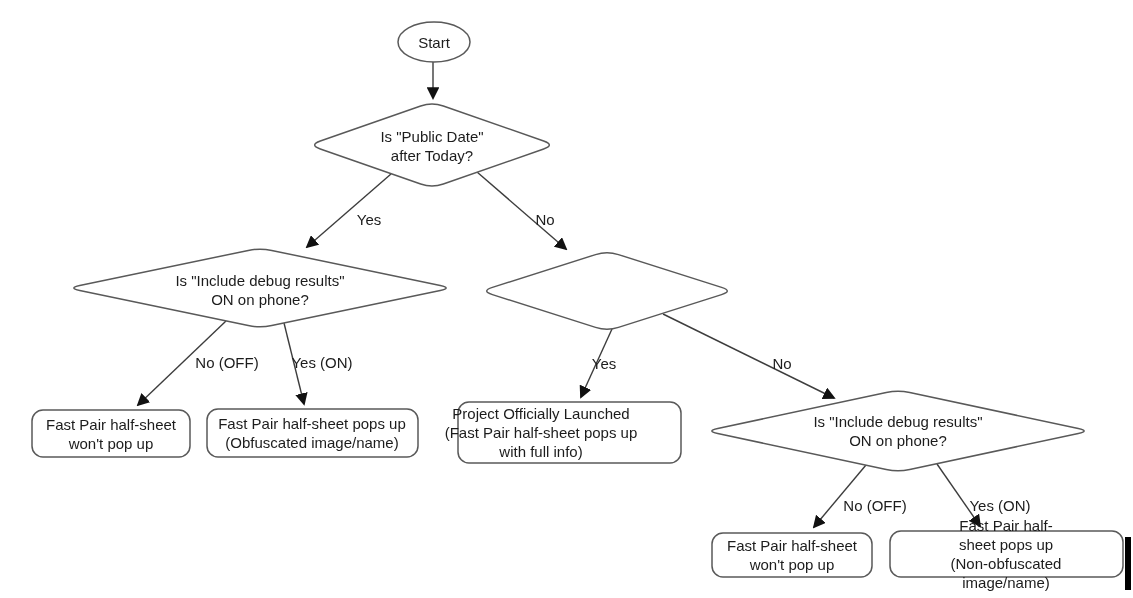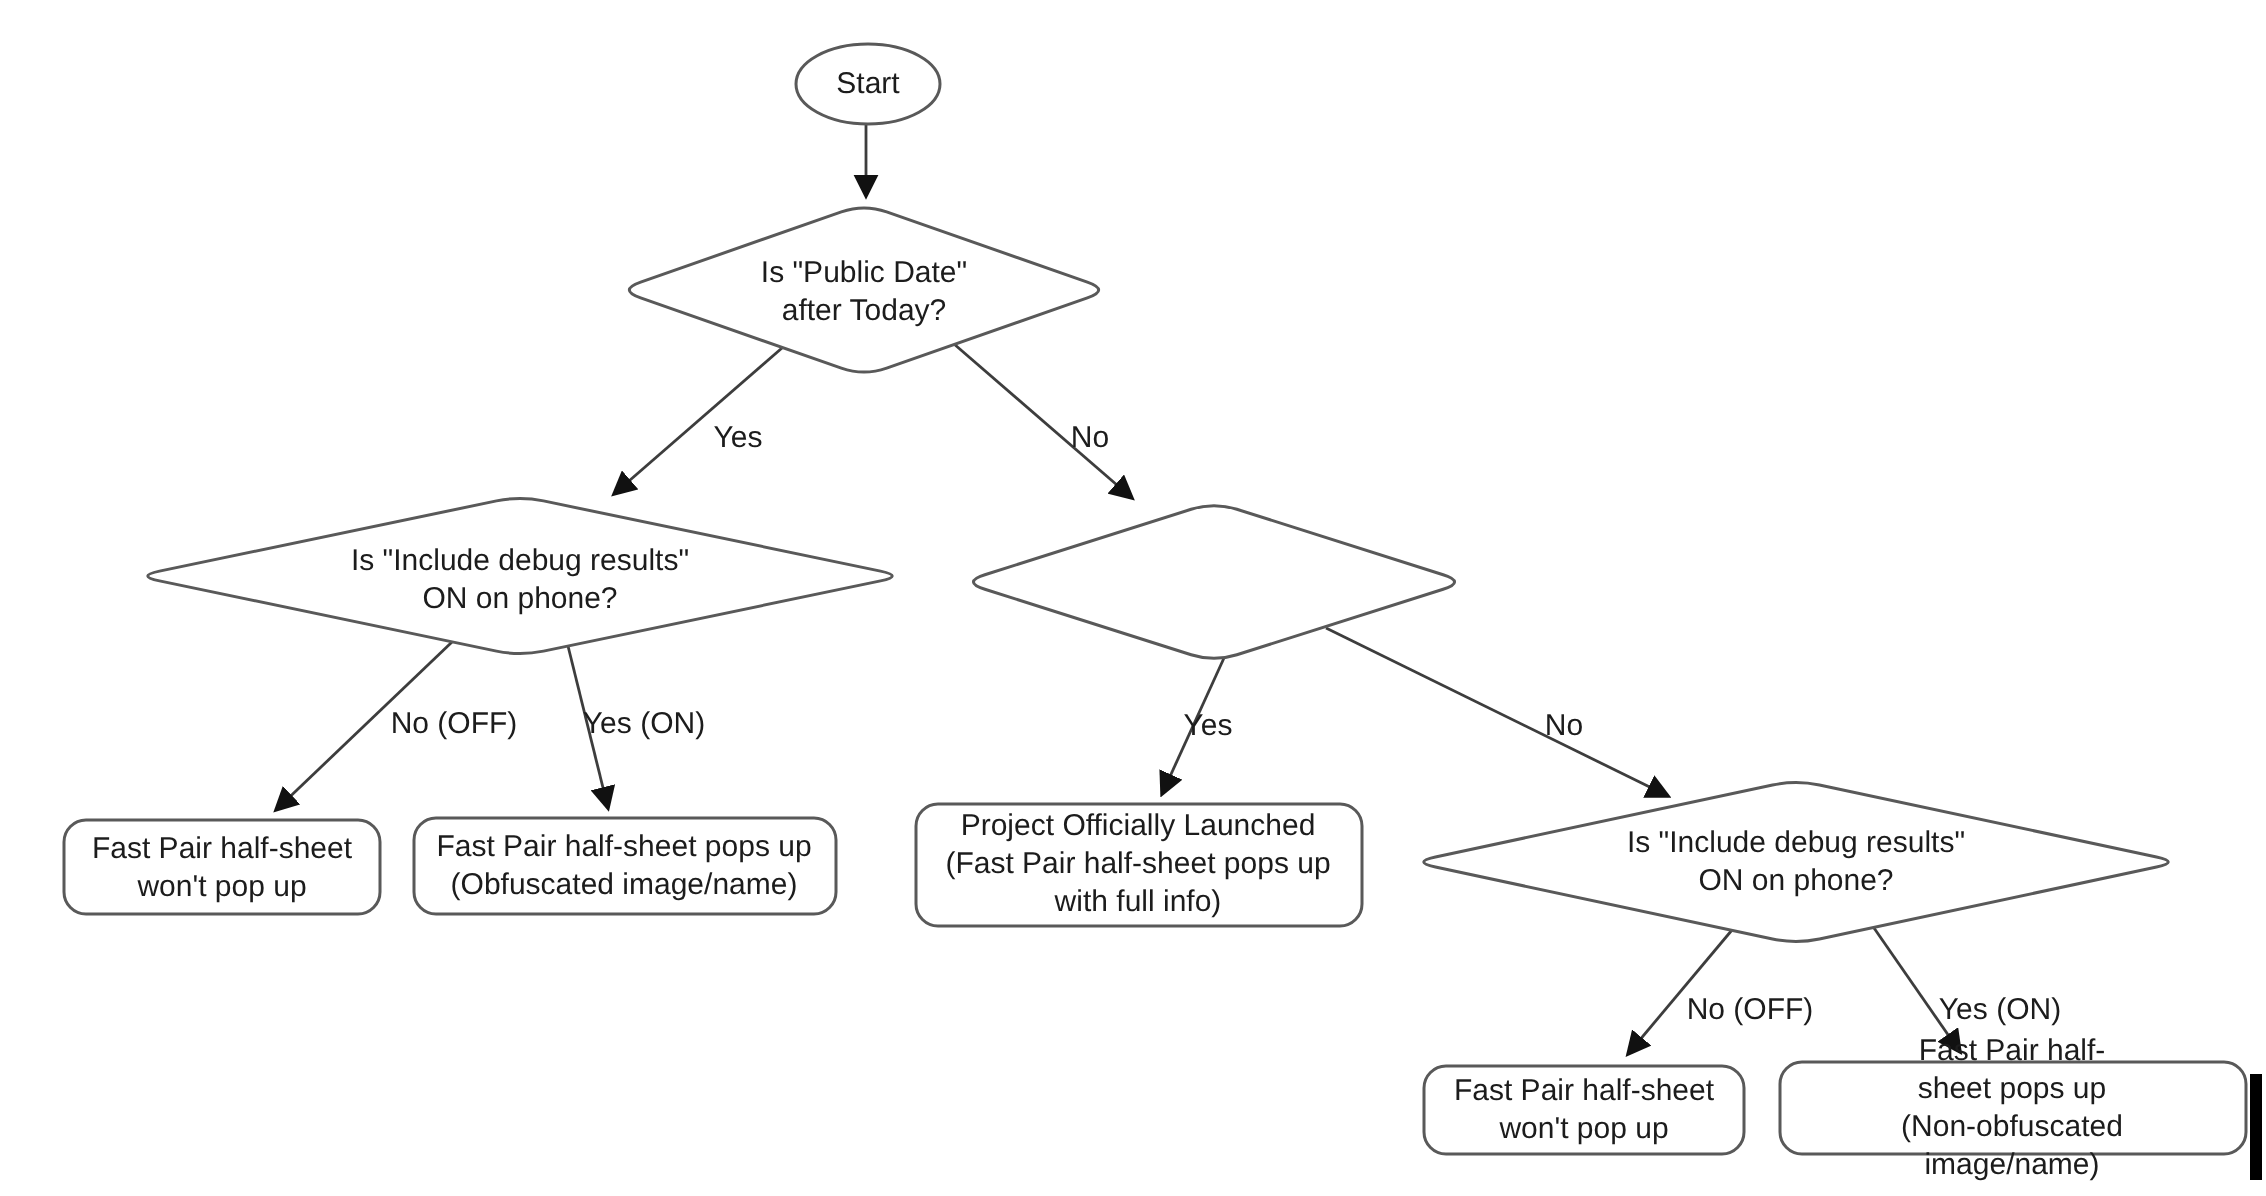--- a/index.html
+++ b/index.html
@@ -74,21 +74,21 @@
   <div class="lbl" style="left:432px;top:146px">Is "Public Date"
 after Today?</div>
   <div class="lbl" style="left:260px;top:290px">Is "Include debug results"
 ON on phone?</div>
   <div class="lbl" style="left:898px;top:431px">Is "Include debug results"
 ON on phone?</div>
   <div class="lbl" style="left:111px;top:434px">Fast Pair half-sheet
 won't pop up</div>
   <div class="lbl" style="left:312px;top:433px">Fast Pair half-sheet pops up
 (Obfuscated image/name)</div>
-  <div class="lbl" style="left:569px;top:432px">Project Officially Launched
+  <div class="lbl" style="left:541px;top:432px">Project Officially Launched
 (Fast Pair half-sheet pops up
 with full info)</div>
   <div class="lbl" style="left:792px;top:555px">Fast Pair half-sheet
 won't pop up</div>
   <div class="lbl" style="left:1006px;top:554px">Fast Pair half-sheet pops up
 (Non-obfuscated image/name)</div>
 
   <div class="lbl" style="left:369px;top:219px">Yes</div>
   <div class="lbl" style="left:545px;top:219px">No</div>
   <div class="lbl" style="left:227px;top:362px">No (OFF)</div>

